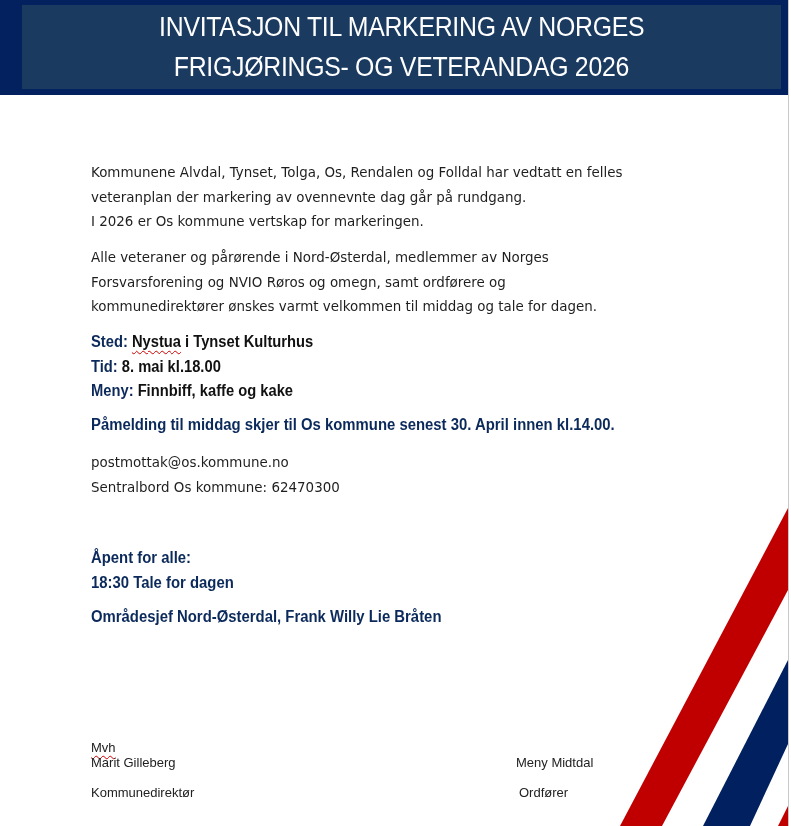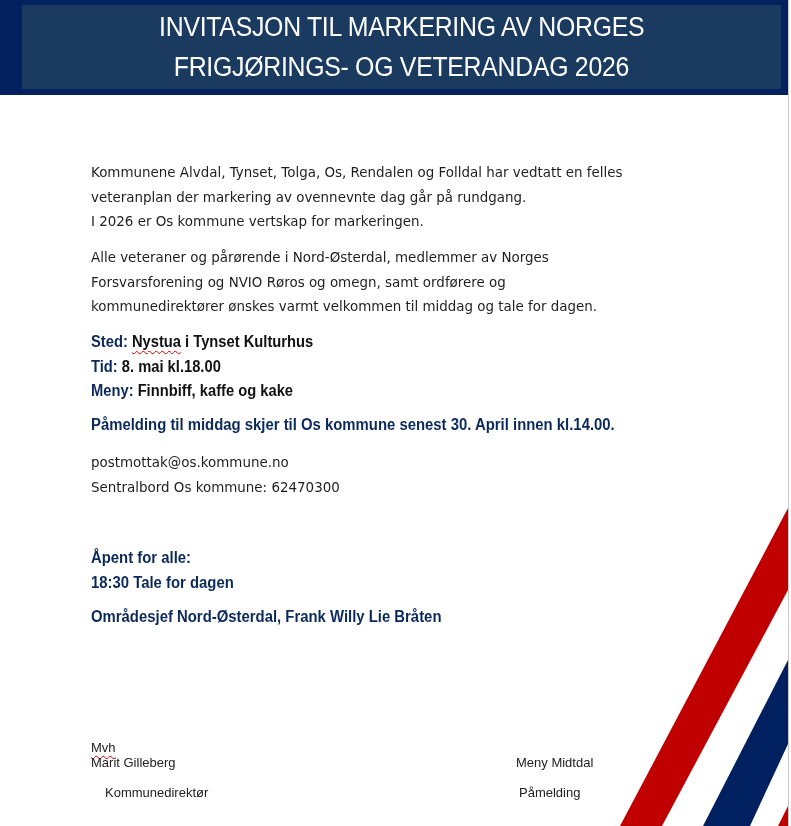--- a/index.html
+++ b/index.html
@@ -112,21 +112,21 @@
     }
     .sig {
       position: absolute;
       font-family: "Liberation Sans", sans-serif;
       font-size: 13px;
       color: #222;
       white-space: nowrap;
     }
     .sig-greeting { left: 91px; top: 740px; }
     .sig-name-left { left: 91px; top: 755px; text-align: center; }
-    .sig-title-left { left: 105px; top: 785px; }
+    .sig-title-left { left: 91px; top: 785px; }
     .sig-name-right { left: 516px; top: 755px; }
     .sig-title-right { left: 519px; top: 785px; }
     .stripes {
       position: absolute;
       left: 0;
       top: 0;
       width: 788px;
       height: 826px;
       pointer-events: none;
     }
@@ -179,19 +179,19 @@
   <div>Åpent for alle:</div>
   <div>18:30 Tale for dagen</div>
 </div>
 
 <div class="speaker">Områdesjef Nord-Østerdal, Frank Willy Lie Bråten</div>
 
 <div class="sig sig-greeting squiggle">Mvh</div>
 <div class="sig sig-name-left">Marit Gilleberg</div>
 <div class="sig sig-title-left">Kommunedirektør</div>
 <div class="sig sig-name-right">Meny Midtdal</div>
-<div class="sig sig-title-right">Påmelding</div>
+<div class="sig sig-title-right">Ordfører</div>
 
 <svg class="stripes" viewBox="0 0 788 826" width="788" height="826">
   <polygon id="stripe-red-1" points="788,508 788,590 662,826 620,826" fill="#c00000"></polygon>
   <polygon id="stripe-blue" points="788,660 788,744 750,826 703,826" fill="#002060"></polygon>
   <polygon id="stripe-red-2" points="788,806 788,826 778,826" fill="#c00000"></polygon>
 </svg>
 
 </body></html>

